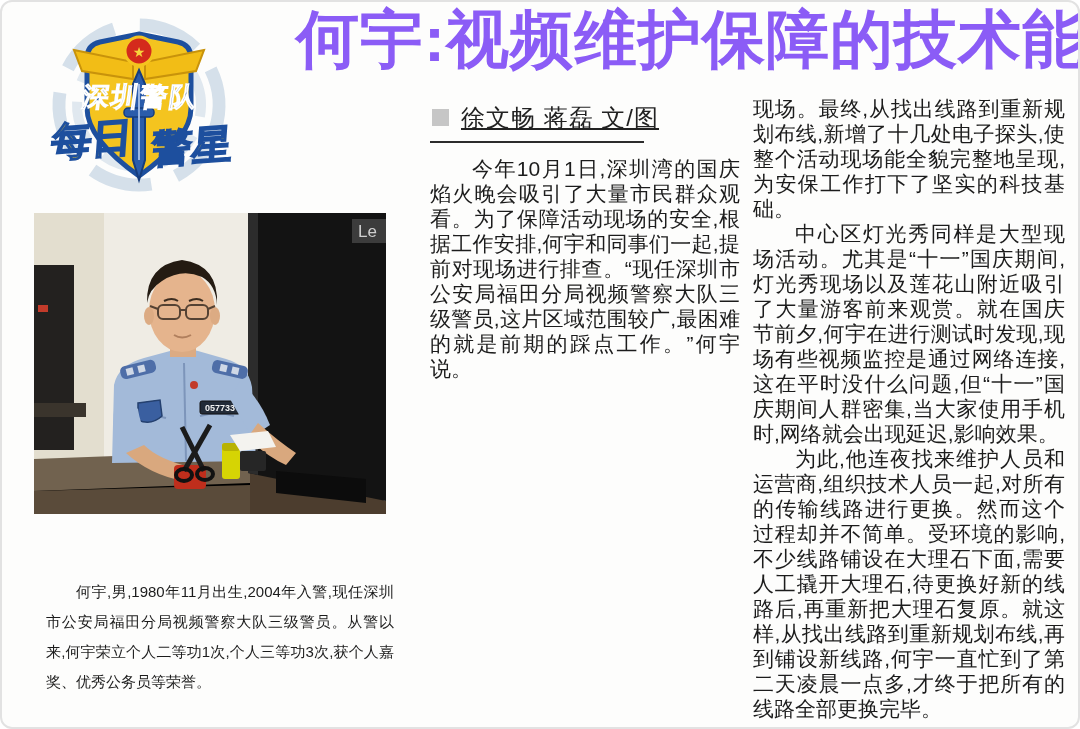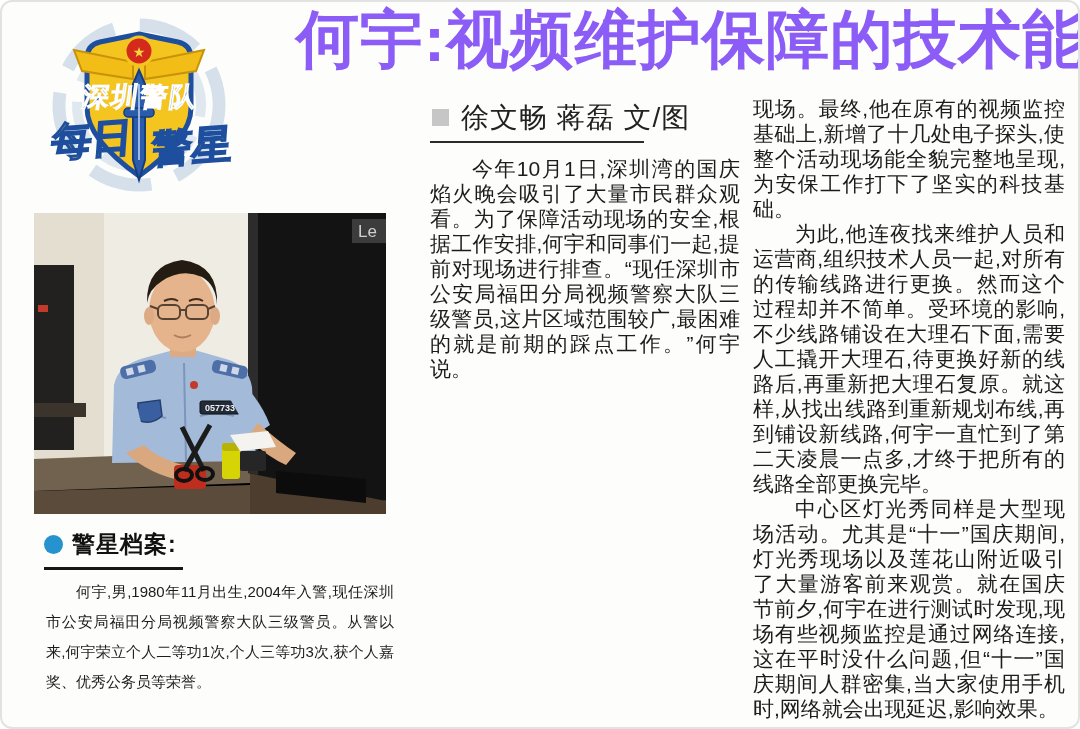--- a/index.html
+++ b/index.html
@@ -36,21 +36,21 @@
   .col p.no-indent { text-indent:0; }
   .col-mid { left:428px; top:100px; width:310px; }
   .col-right { left:751px; top:94px; width:312px; }
 
   .byline {
     display:flex; align-items:center; gap:12px;
     border-bottom:2px solid #2c2c2c; width:212px;
     padding:3px 0 11px 2px; margin-bottom:13px;
   }
   .byline-square { width:17px; height:17px; background:#c6c6c6; flex:0 0 auto; }
-  .byline-text { font-size:28px; color:#222; letter-spacing:1px; white-space:nowrap; }
+  .byline-text { font-size:24px; color:#222; letter-spacing:1px; white-space:nowrap;text-decoration:underline; }
 </style>
 </head>
 <body>
 
 <div class="page">
 
   <div class="headline">何宇:视频维护保障的技术能手</div>
 
   <div class="logo-box">
     <svg width="206" height="184" viewBox="0 0 206 184">
@@ -168,33 +168,29 @@
           <ellipse cx="171" cy="261" rx="8" ry="6" fill="none" stroke="#111" stroke-width="4"></ellipse>
         </g>
         <rect x="188" y="230" width="18" height="36" rx="3" fill="#d6d404"></rect>
         <rect x="188" y="230" width="18" height="8" rx="3" fill="#b8b203"></rect>
         <polygon points="196,222 234,218 242,234 206,238" fill="#f4f3ef"></polygon>
         <rect x="206" y="238" width="26" height="20" rx="2" fill="#262626"></rect>
       </g>
     </svg>
   </div>
 
-  <div class="profile-header">
-    <span class="profile-dot" style="background: rgb(39, 147, 206);"></span>
-    <span class="profile-title">警星档案:</span>
-  </div>
   <div class="profile-text">何宇,男,1980年11月出生,2004年入警,现任深圳市公安局福田分局视频警察大队三级警员。从警以来,何宇荣立个人二等功1次,个人三等功3次,获个人嘉奖、优秀公务员等荣誉。</div>
 
   <div class="col col-mid">
     <div class="byline">
       <span class="byline-square"></span>
       <span class="byline-text">徐文畅 蒋磊 文/图</span>
     </div>
     <p>今年10月1日,深圳湾的国庆焰火晚会吸引了大量市民群众观看。为了保障活动现场的安全,根据工作安排,何宇和同事们一起,提前对现场进行排查。“现任深圳市公安局福田分局视频警察大队三级警员,这片区域范围较广,最困难的就是前期的踩点工作。”何宇说。</p>
   </div>
 
   <div class="col col-right">
-    <p class="no-indent">现场。最终,他在原有的视频监控基础上,新增了十几处电子探头,使整个活动现场能全貌完整地呈现,为安保工作打下了坚实的科技基础。</p>
+    <p class="no-indent">现场。最终,从找出线路到重新规划布线,新增了十几处电子探头,使整个活动现场能全貌完整地呈现,为安保工作打下了坚实的科技基础。</p>
+    <p>中心区灯光秀同样是大型现场活动。尤其是“十一”国庆期间,灯光秀现场以及莲花山附近吸引了大量游客前来观赏。就在国庆节前夕,何宇在进行测试时发现,现场有些视频监控是通过网络连接,这在平时没什么问题,但“十一”国庆期间人群密集,当大家使用手机时,网络就会出现延迟,影响效果。</p>
     <p>为此,他连夜找来维护人员和运营商,组织技术人员一起,对所有的传输线路进行更换。然而这个过程却并不简单。受环境的影响,不少线路铺设在大理石下面,需要人工撬开大理石,待更换好新的线路后,再重新把大理石复原。就这样,从找出线路到重新规划布线,再到铺设新线路,何宇一直忙到了第二天凌晨一点多,才终于把所有的线路全部更换完毕。</p>
-    <p>中心区灯光秀同样是大型现场活动。尤其是“十一”国庆期间,灯光秀现场以及莲花山附近吸引了大量游客前来观赏。就在国庆节前夕,何宇在进行测试时发现,现场有些视频监控是通过网络连接,这在平时没什么问题,但“十一”国庆期间人群密集,当大家使用手机时,网络就会出现延迟,影响效果。</p>
   </div>
 
 </div>
 
 </body></html>

